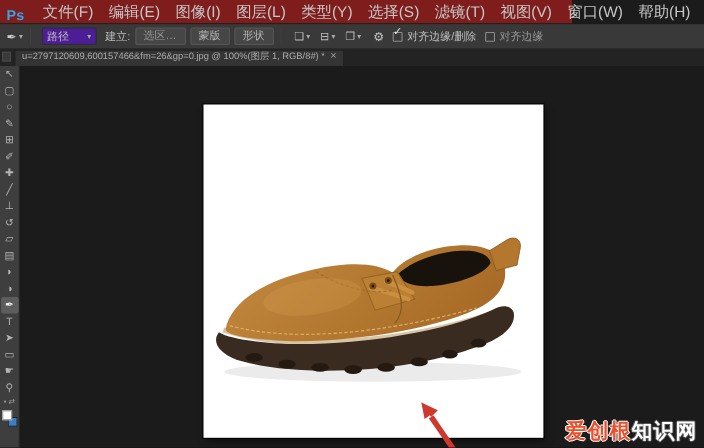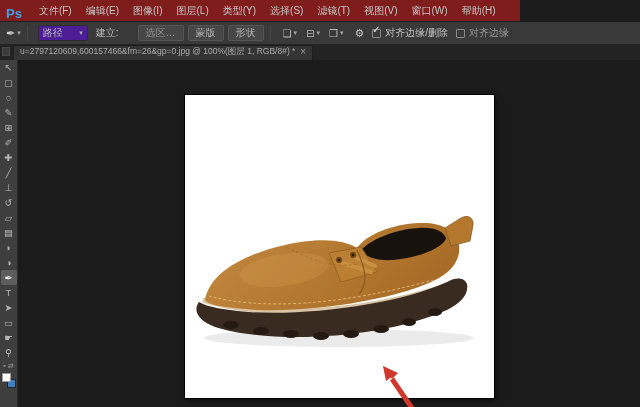--- a/index.html
+++ b/index.html
@@ -4,31 +4,31 @@
 <style>
   html,body{margin:0;padding:0;background:#111;}
   *{box-sizing:border-box;font-family:"Liberation Sans","DejaVu Sans",sans-serif;}
   #screen{position:relative;width:640px;height:407px;background:#1b1b1b;overflow:hidden;
           -webkit-user-select:none;user-select:none;}
 
   
   .menubar{position:absolute;left:0;top:0;width:520px;height:22px;background:#7f1d1d;
            border-bottom:1px solid #202020;display:flex;align-items:flex-end;}
   .ps-logo{font-weight:bold;font-size:13px;color:#37a3e8;margin:0 10px 0 6px;letter-spacing:0;}
-  .menu-item{font-size:10px;color:#c6c6c6;padding:0 7px;line-height:21px;white-space:nowrap;cursor:default;}
+  .menu-item{font-size:14px;color:#c6c6c6;padding:0 7px;line-height:21px;white-space:nowrap;cursor:default;}
 
   
   .optionsbar{position:absolute;left:0;top:22px;width:640px;height:23px;background:#393939;
               border-bottom:1px solid #242424;display:flex;align-items:center;font-size:10px;color:#c0c0c0;}
   .opt-toolicon{color:#cfcfcf;font-size:11px;margin-left:6px;}
   .caret{font-size:7px;color:#aaa;margin-left:2px;}
   .vsep{width:1px;height:16px;background:#2a2a2a;border-right:1px solid #474747;margin:0 6px;}
   .dropdown{display:flex;align-items:center;justify-content:space-between;width:50px;height:16px;
             background:#4c1d95;border:1px solid #2d2d2d;border-radius:2px;padding:0 4px;margin-left:4px;}
-  .mklabel{margin:0 15px 0 8px;color:#bdbdbd;}
+  .mklabel{margin:0 0 0 8px;color:#bdbdbd;}
   .obtn{height:16px;background:#464646;border:1px solid #565656;border-radius:2px;color:#b5b5b5;
         padding:0 7px;line-height:14px;margin-left:4px;white-space:nowrap;}
   .iconbtn{display:flex;align-items:center;height:16px;padding:0 3px;margin-left:3px;border-radius:2px;color:#bdbdbd;font-size:10px;}
   .gear{margin-left:8px;color:#c0c0c0;font-size:11px;}
   .chk{display:flex;align-items:center;margin-left:8px;white-space:nowrap;}
   .chkbox{width:9px;height:9px;border:1px solid #8a8a8a;border-radius:1px;margin-right:4px;position:relative;background:#393939;}
   .chkbox .tick{position:absolute;left:-1px;top:-6px;font-size:10px;color:#e8e8e8;}
   .dim{color:#979797;}
 
   
@@ -212,15 +212,18 @@
         <ellipse cx="95" cy="72" rx="45" ry="16" fill="#d9a458" opacity="0.25" transform="rotate(-8 95 72)"></ellipse>
       </svg>
     </div>
 
     <svg class="arrow-svg" viewBox="0 0 110 67" xmlns="http://www.w3.org/2000/svg">
       <line x1="66" y1="71" x2="44" y2="39" stroke="#cf382c" stroke-width="5"></line>
       <polygon points="35,26 47.8,34.1 38,40.9" fill="#cf382c"></polygon>
       <polygon points="35,26 50,33 40,43 44,39" fill="#cf382c"></polygon>
     </svg>
 
+    <div class="watermark">
+      <span class="wm-red">爱创根</span><span class="wm-white">知识网</span>
+    </div>
   </div>
 
 </div>
 
 </body></html>

